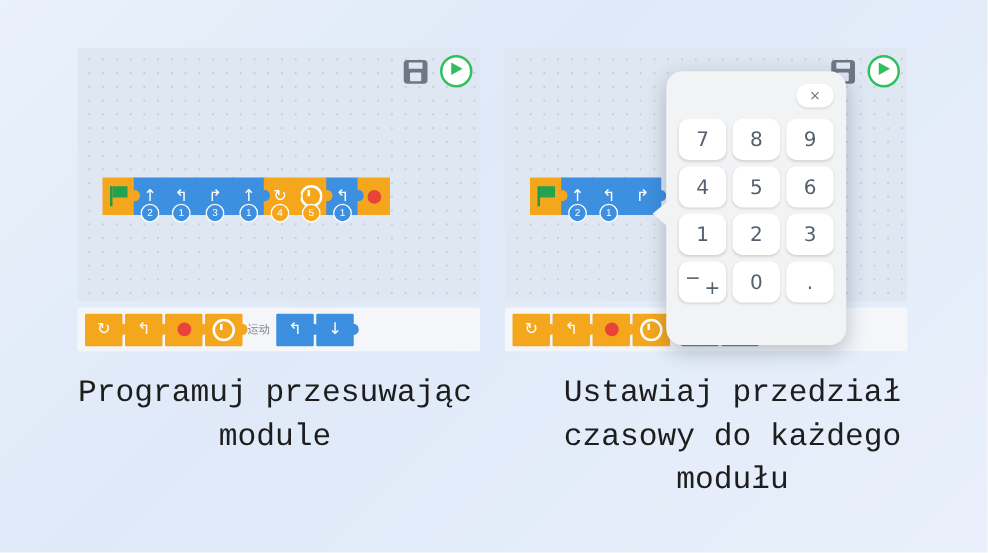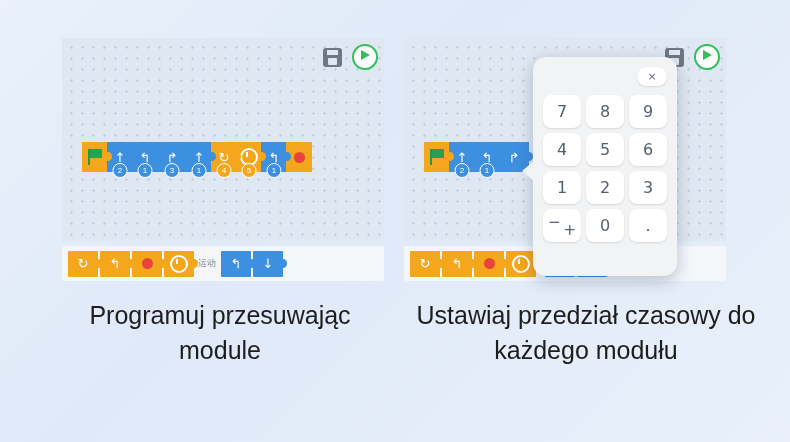--- a/index.html
+++ b/index.html
@@ -320,21 +320,21 @@
   }
   .kp-pm .m { margin-top: -8px; }
   .kp-pm .p { margin-top: 8px; }
 
   
   .caption {
     position: absolute;
     top: 298px;
     width: 340px;
     text-align: center;
-    font-family: Liberation Sans, sans-serif;
+    font-family: Liberation Mono, monospace;
     font-size: 25px;
     line-height: 1.38;
     color: #1d1d1d;
   }
   .caption.left  { left: 50px; }
   .caption.right { left: 416px; }
 </style>
 </head>
 <body>
 

